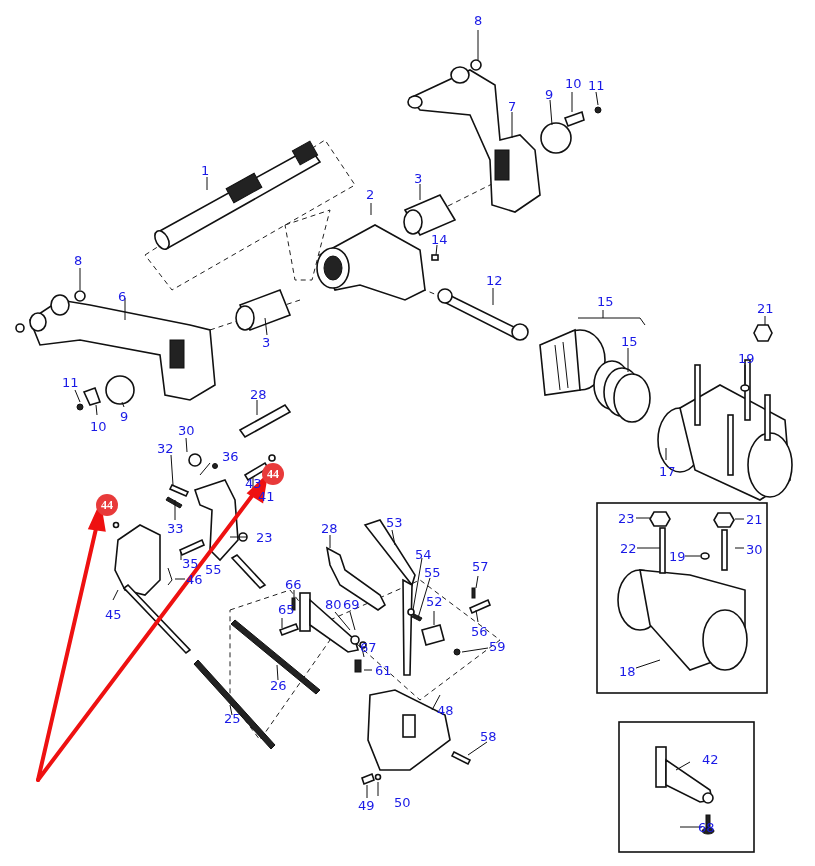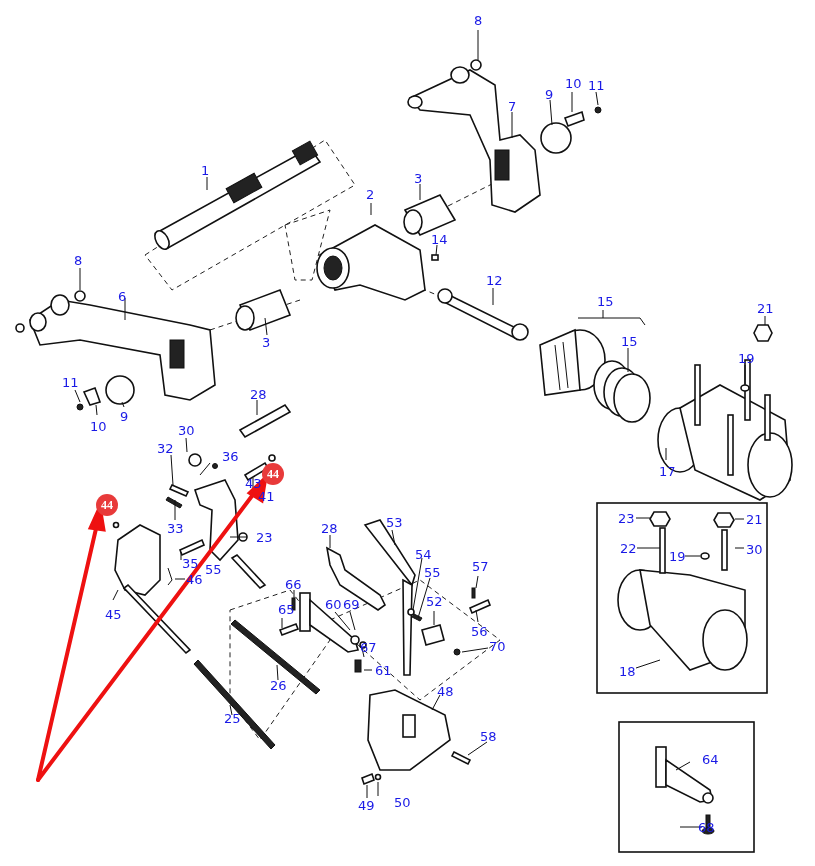--- a/index.html
+++ b/index.html
@@ -289,35 +289,35 @@
 <span class="lbl" style="left:157px;top:442px">32</span>
 <span class="lbl" style="left:167px;top:522px">33</span>
 <span class="lbl" style="left:256px;top:531px">23</span>
 <span class="lbl" style="left:182px;top:557px">35</span>
 <span class="lbl" style="left:258px;top:490px">41</span>
 <span class="lbl" style="left:270px;top:679px">26</span>
 <span class="lbl" style="left:245px;top:477px">43</span>
 <span class="lbl" style="left:105px;top:608px">45</span>
 <span class="lbl" style="left:186px;top:573px">46</span>
 <span class="lbl" style="left:224px;top:712px">25</span>
-<span class="lbl" style="left:437px;top:685px">48</span>
+<span class="lbl" style="left:437px;top:704px">48</span>
 <span class="lbl" style="left:358px;top:799px">49</span>
 <span class="lbl" style="left:394px;top:796px">50</span>
 <span class="lbl" style="left:321px;top:522px">28</span>
 <span class="lbl" style="left:426px;top:595px">52</span>
 <span class="lbl" style="left:386px;top:516px">53</span>
 <span class="lbl" style="left:415px;top:548px">54</span>
 <span class="lbl" style="left:424px;top:566px">55</span>
 <span class="lbl" style="left:471px;top:625px">56</span>
 <span class="lbl" style="left:472px;top:560px">57</span>
 <span class="lbl" style="left:480px;top:730px">58</span>
-<span class="lbl" style="left:489px;top:640px">70</span>
-<span class="lbl" style="left:325px;top:598px">60</span>
+<span class="lbl" style="left:489px;top:640px">59</span>
+<span class="lbl" style="left:325px;top:598px">80</span>
 <span class="lbl" style="left:375px;top:664px">61</span>
-<span class="lbl" style="left:702px;top:753px">64</span>
+<span class="lbl" style="left:702px;top:753px">42</span>
 <span class="lbl" style="left:278px;top:603px">65</span>
 <span class="lbl" style="left:285px;top:578px">66</span>
 <span class="lbl" style="left:360px;top:641px">67</span>
 <span class="lbl" style="left:698px;top:821px">68</span>
 <span class="lbl" style="left:343px;top:598px">69</span>
 
 <div class="badge" style="left:96px;top:494px">44</div>
 <div class="badge" style="left:262px;top:463px">44</div>
 
 </div>

